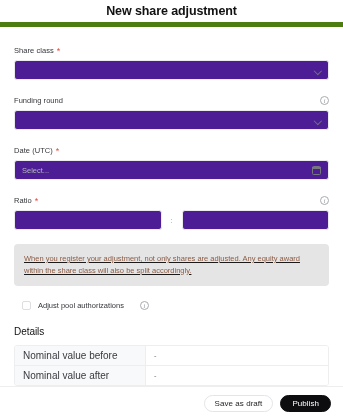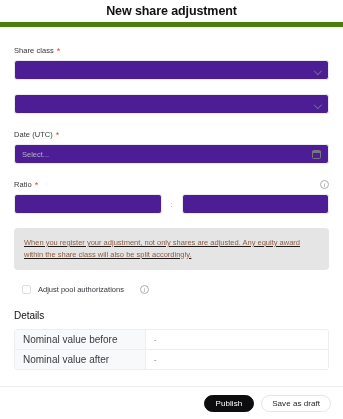--- a/index.html
+++ b/index.html
@@ -302,20 +302,26 @@
         <span class="req-dot">*</span>
       </div>
     </div>
     <div class="input-box">
       <span class="input-value"></span>
       <span class="chevron"></span>
     </div>
   </div>
 
   <div class="field">
+    <div class="field-label-row">
+      <div class="field-label">
+        <span>Funding round</span>
+      </div>
+      <span class="info-icon">i</span>
+    </div>
     <div class="input-box">
       <span class="input-value"></span>
       <span class="chevron"></span>
     </div>
   </div>
 
   <div class="field">
     <div class="field-label-row">
       <div class="field-label">
         <span>Date (UTC)</span>
@@ -368,15 +374,15 @@
     </div>
     <div class="details-row">
       <div class="details-key">Nominal value after</div>
       <div class="details-val">-</div>
     </div>
   </div>
 
 </div>
 
 <div class="modal-footer">
+  <div class="btn btn-secondary">Save as draft</div>
   <div class="btn btn-primary">Publish</div>
-  <div class="btn btn-secondary">Save as draft</div>
 </div>
 
 </body></html>

